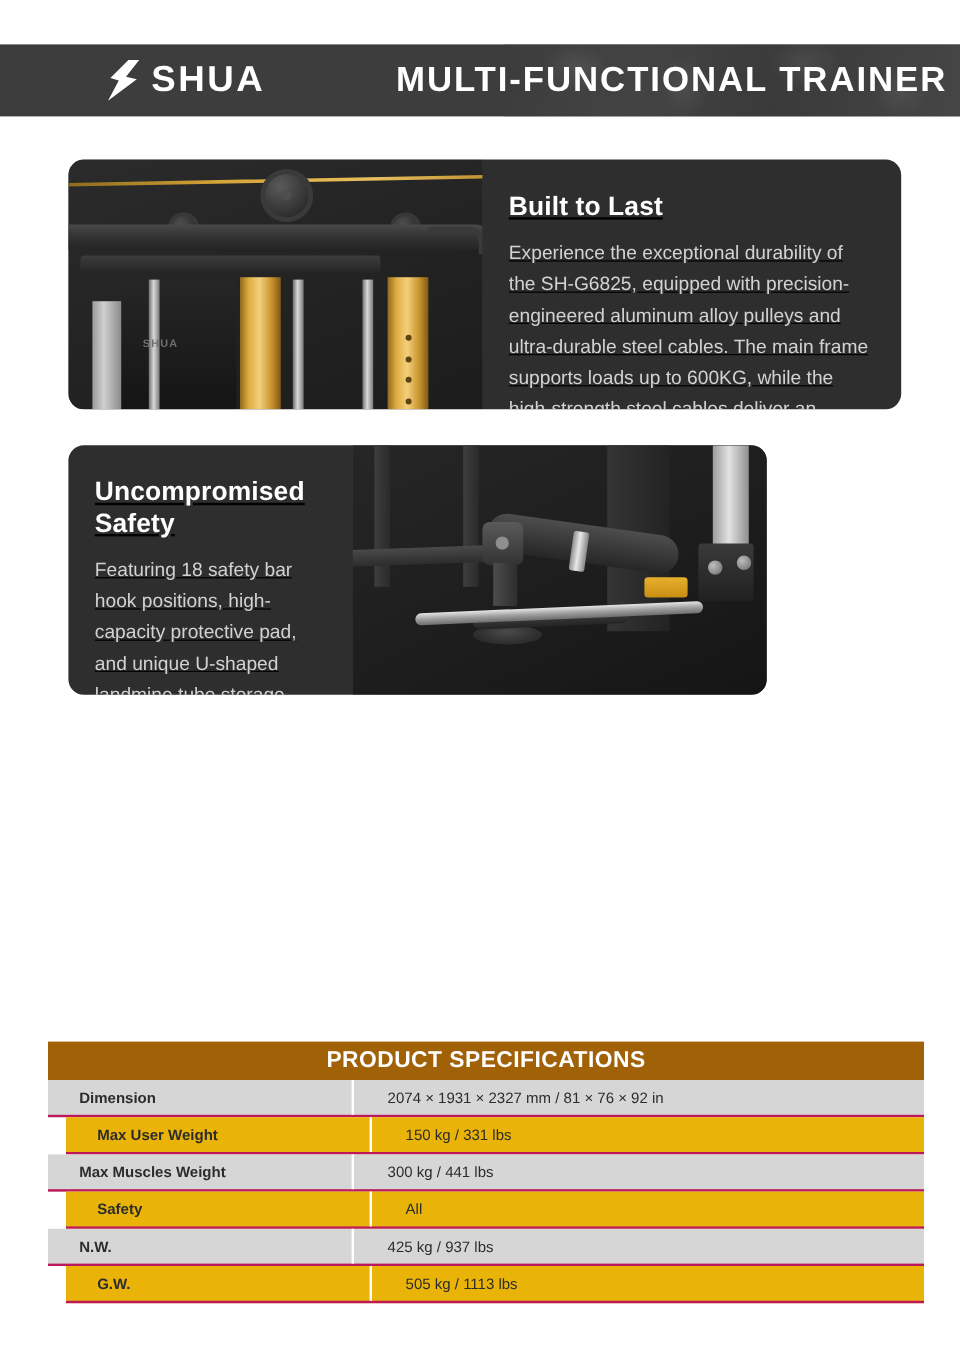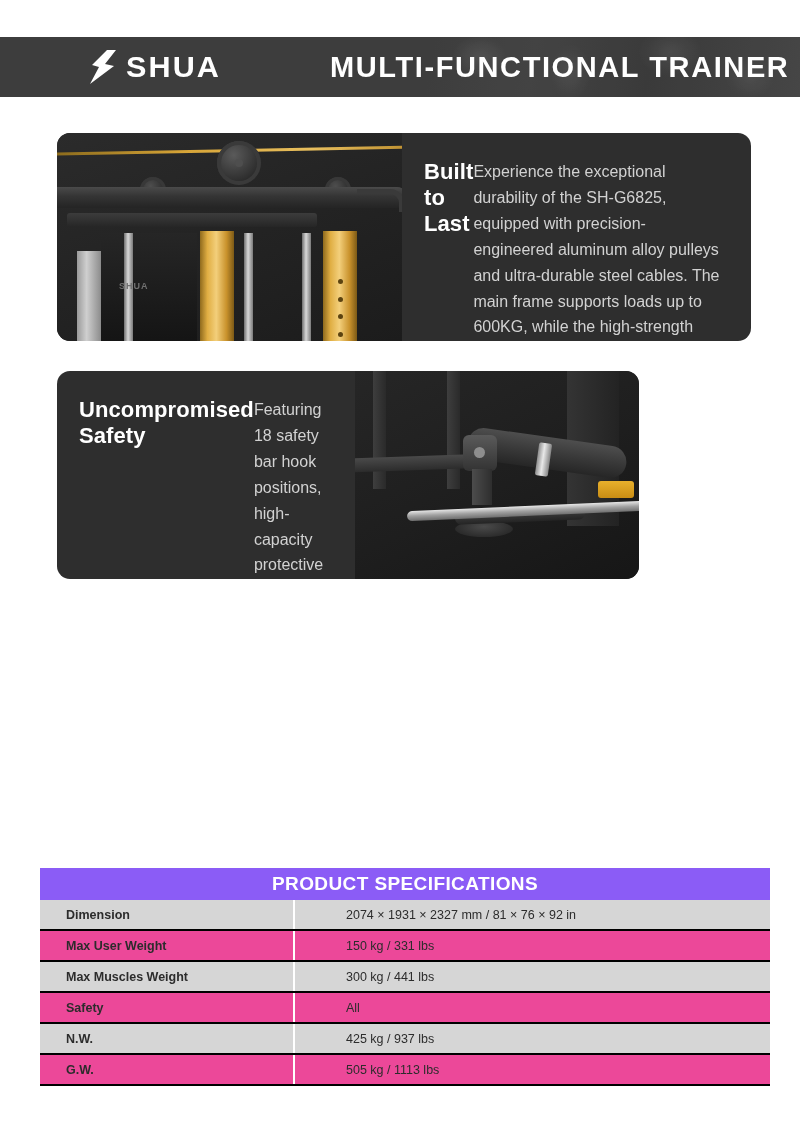--- a/index.html
+++ b/index.html
@@ -101,21 +101,23 @@
     position: relative;
     flex: 0 0 auto;
     width: 345px;
     height: 100%;
     overflow: hidden;
   }
   .panel-text {
     flex: 1 1 auto;
     padding: 26px 26px 20px 22px;
     display: flex;
+    flex-direction: column;
     justify-content: flex-start;
+    text-decoration: underline;
   }
   .panel-heading {
     color: #ffffff;
     font-size: 22px;
     font-weight: 700;
     margin: 0 0 14px 0;
     letter-spacing: 0.1px;
   }
   .panel-body {
     color: #d2d2d2;
@@ -418,39 +420,38 @@
 
   
   .spec-table {
     position: absolute;
     left: 40px;
     top: 868px;
     width: 730px;
   }
   .spec-head {
     height: 32px;
-    background: #8b5cf6;
+    background: #a16207;
     color: #ffffff;
     font-size: 19px;
     font-weight: 700;
     letter-spacing: 0.4px;
     display: flex;
     align-items: center;
     justify-content: center;
     font-family: "Liberation Sans Narrow", "Liberation Sans", sans-serif;
   }
   .spec-row {
     display: flex;
     height: 29px;
     align-items: stretch;
-    border-bottom: 2px solid #000000;
-    gap: 23px;
+    border-bottom: 2px solid #be185d;
   }
   .spec-row.odd  { background: #d6d6d6; }
-  .spec-row.even { background: #ec4899; }
+  .spec-row.even { background: #eab308; margin-left: 15px; }
   .spec-key {
     flex: 0 0 255px;
     display: flex;
     align-items: center;
     padding-left: 26px;
     font-size: 12.5px;
     font-weight: 700;
     color: #2c2c2c;
     border-right: 2px solid #ffffff;
     box-sizing: border-box;

